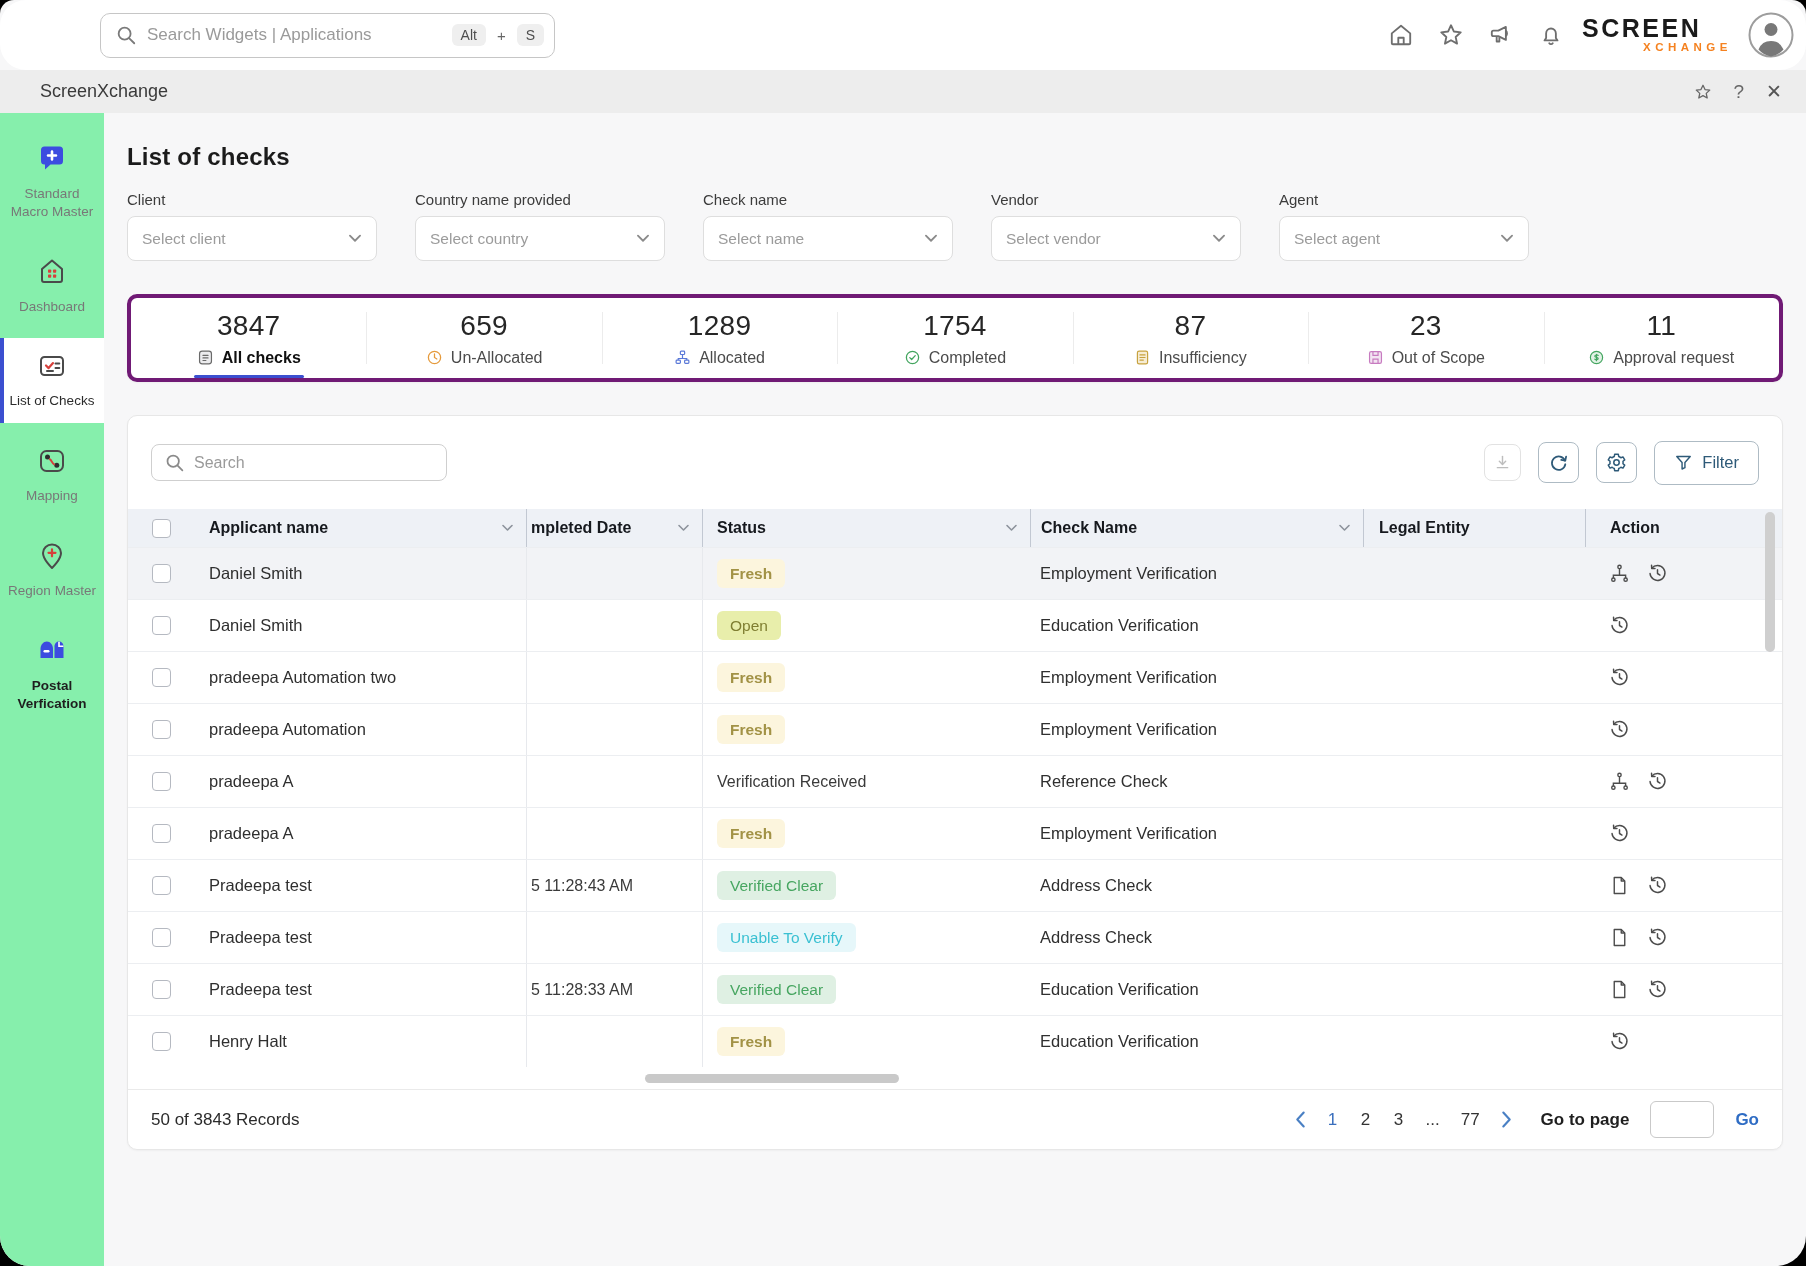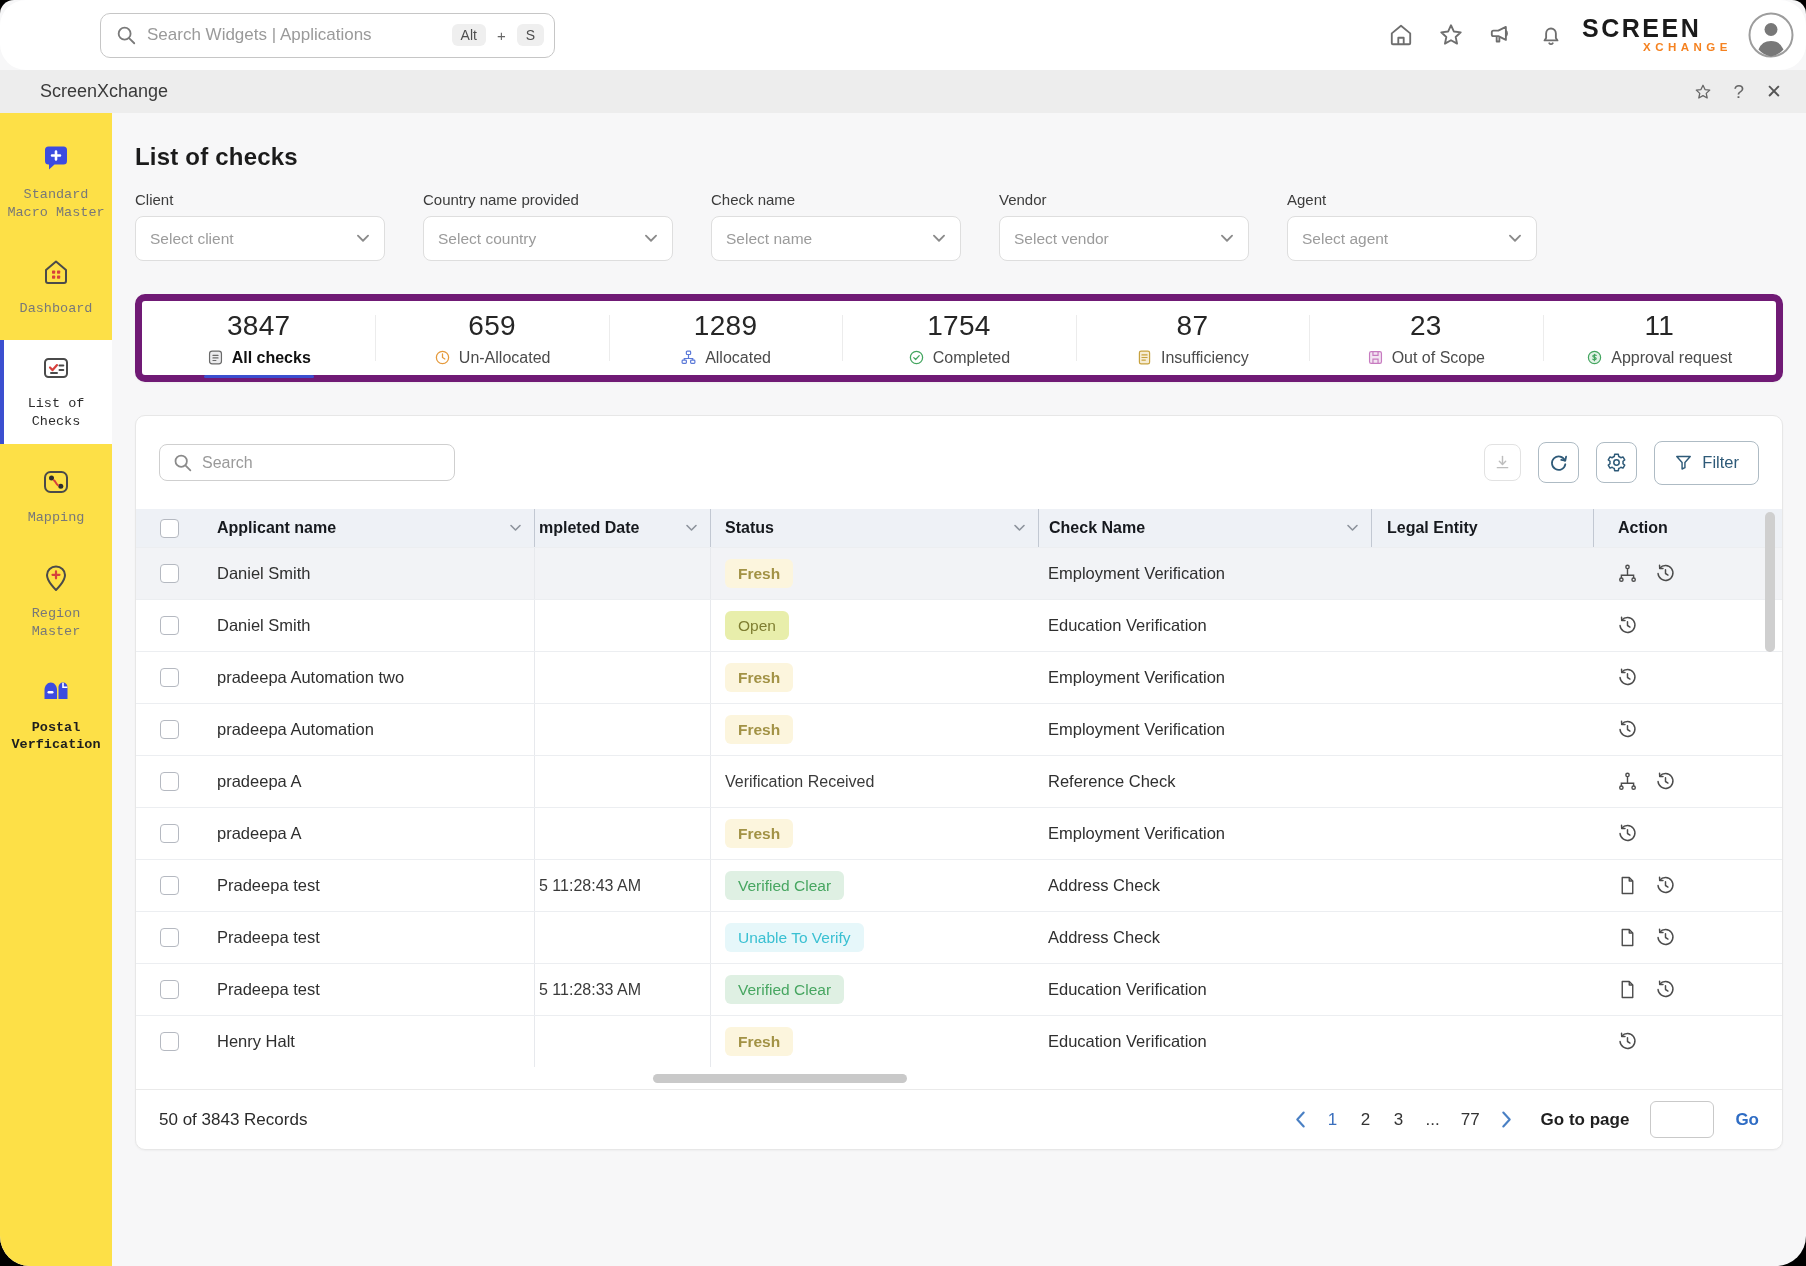--- a/index.html
+++ b/index.html
@@ -27,41 +27,41 @@
   
   .titlebar { height:43px; background:#ededed; display:flex; align-items:center;
               padding:0 24px 0 40px; flex-shrink:0; }
   .titlebar .title { font-size:18px; color:#3a3a3a; }
   .titlebar-icons { margin-left:auto; display:flex; align-items:center; gap:22px; color:#666; }
   .tbar-ic { width:18px; height:18px; cursor:pointer; }
   .tbar-txt { font-size:19px; color:#666; cursor:pointer; line-height:1; }
 
   
   .app-body { flex:1; display:flex; min-height:0; }
-  .sidebar { width:112px; background:#fde047; padding-top:18px; flex-shrink:0;font-family:Liberation Mono, monospace; }
+  .sidebar { width:104px; background:#86efac; padding-top:18px; flex-shrink:0; }
   .side-item { position:relative; padding:12px 4px 13px; text-align:center; cursor:pointer; margin-bottom:10px; }
   .side-ic { width:32px; height:32px; display:inline-block; }
   .side-label { margin-top:6px; font-size:13.5px; line-height:1.32; color:#787878; }
   .side-label.bold { font-weight:700; color:#1e1e1e; }
   .side-item.active { background:#fff; }
   .side-item.active::before { content:''; position:absolute; left:0; top:0; bottom:0; width:4px; background:#3b4fd0; }
   .side-item.active .side-label { color:#2c2c2c; }
 
   
   .main { flex:1; padding:0 23px; min-width:0; }
   .page-title { margin-top:30px; font-size:24px; font-weight:700; color:#1b1b1b; letter-spacing:.2px; }
 
   .filters { display:flex; gap:38px; margin-top:20px; }
   .filter-label { font-size:15px; color:#3c3c3c; margin-bottom:8px; display:block; }
   .select { width:250px; height:45px; background:#fff; border:1px solid #dedede; border-radius:8px;
             display:flex; align-items:center; justify-content:space-between; padding:0 14px;
             font-size:15.5px; color:#9b9b9b; cursor:pointer; }
   .chev { width:14px; height:9px; color:#8a8a8a; }
 
-  .stats-card { margin-top:33px; background:#fff; border:7px solid #701a75; border-radius:10px;
+  .stats-card { margin-top:33px; background:#fff; border:4px solid #701a75; border-radius:10px;
                 height:88px; display:flex; box-shadow:0 1px 2px rgba(0,0,0,.04); }
   .stat { flex:1; position:relative; display:flex; flex-direction:column; align-items:center;
           justify-content:center; gap:7px; cursor:pointer; }
   .stat:not(:first-child)::before { content:''; position:absolute; left:0; top:14px; bottom:14px; width:1px; background:#ececec; }
   .count { font-size:28px; color:#262626; font-weight:500; letter-spacing:.3px; }
   .lbl { position:relative; display:flex; align-items:center; gap:8px; font-size:16px; color:#4b4b4b; }
   .s-ic { width:17px; height:17px; }
   .stat.active .lbl { color:#101010; font-weight:700; }
   .stat.active .lbl::after { content:''; position:absolute; left:-3px; right:-3px; top:100%;
                              margin-top:8px; height:3.5px; border-radius:4px; background:#3b4fd0; }

